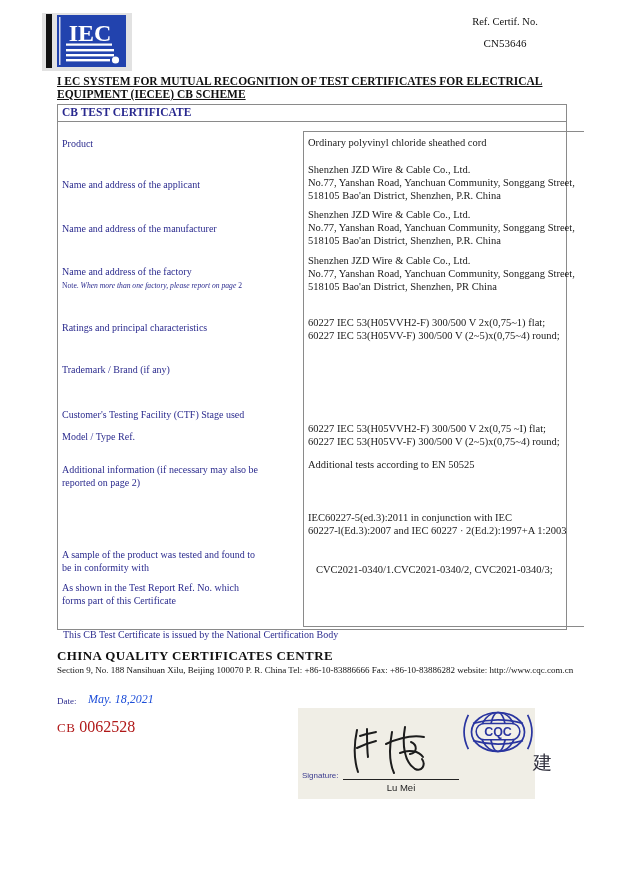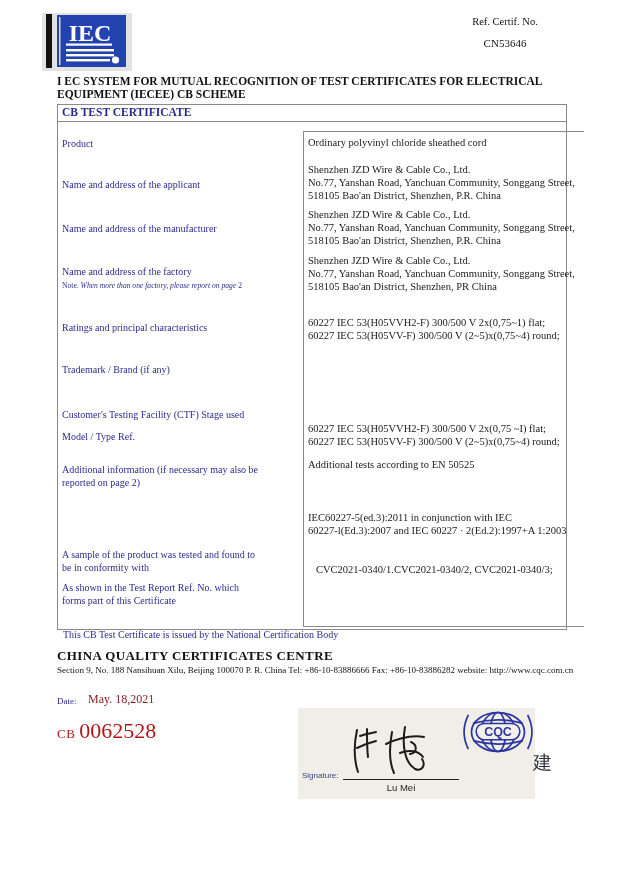--- a/index.html
+++ b/index.html
@@ -8,42 +8,42 @@
   .abs{position:absolute;}
 
   
   .iec-logo-wrap{left:42px;top:13px;width:90px;height:58px;background:#e2e2e2;}
   .iec-black-bar{left:4px;top:1px;width:6px;height:54px;background:#111;}
   .iec-square{left:15px;top:2px;width:69px;height:52px;}
 
   
   .ref-block{left:410px;top:16px;width:190px;text-align:center;font-size:10.5px;color:#111;}
   .ref-no{margin-top:10px;font-size:11px;}
-  .scheme-title{left:57px;top:75px;width:525px;font-weight:bold;font-size:11.5px;line-height:13px;color:#111;}
+  .scheme-title{left:57px;top:75px;width:525px;font-weight:bold;font-size:11.5px;line-height:13px;color:#111;text-decoration:underline;}
 
   
   .cert-box{left:57px;top:104px;width:508px;height:524px;border:1px solid #8a8a8a;}
   .cert-title{position:absolute;left:0;top:0;right:0;height:15px;border-bottom:1px solid #8a8a8a;
               color:#28288e;font-weight:bold;font-size:11.5px;padding:1px 0 0 4px;}
   .value-box{position:absolute;left:213px;top:26px;width:286px;height:494px;border:1px solid #8a8a8a;margin-left:32px;}
   .lbl{position:absolute;left:4px;color:#2b2b8e;font-size:10px;line-height:12.5px;width:202px;}
   .note-line{position:absolute;left:4px;color:#2b2b8e;font-size:7.6px;width:208px;}
   .note-italic{font-style:italic;}
   .val{position:absolute;left:4px;font-size:10.5px;line-height:13px;color:#1a1a1a;
        width:276px;white-space:pre-line;}
 
   
   .issued-by{left:63px;top:629px;font-size:10px;color:#2b2b8e;}
   .org-name{left:57px;top:648px;font-size:13px;font-weight:bold;color:#111;letter-spacing:.4px;}
   .org-address{left:57px;top:665px;font-size:9px;color:#111;width:540px;}
   .date-label{left:57px;top:696px;font-size:9px;color:#2b2b8e;}
-  .date-value{left:88px;top:692px;font-size:12px;color:#7f1d1d;}
+  .date-value{left:88px;top:692px;font-size:12px;color:#1d4ed8;font-style:italic;}
   .cb-line{left:57px;top:718px;color:#b01818;}
   .cb-prefix{font-size:13px;letter-spacing:.5px;}
-  .cb-number{font-size:22px;}
+  .cb-number{font-size:16px;}
 
   
   .sig-patch{left:298px;top:708px;width:237px;height:91px;background:#f0eee6;}
   .sig-strokes{left:345px;top:720px;}
   .sig-label{left:302px;top:771px;font-family:"Liberation Sans",sans-serif;font-size:8px;color:#3a3a8e;}
   .sig-line{left:343px;top:779px;width:116px;height:1px;background:#222;}
   .sig-name{left:343px;top:782px;width:116px;text-align:center;
             font-family:"Liberation Sans",sans-serif;font-size:9.5px;color:#222;}
   .cqc-logo{left:459px;top:707px;}
   .stamp-char{left:533px;top:750px;font-size:19px;color:#2f2f3c;}

